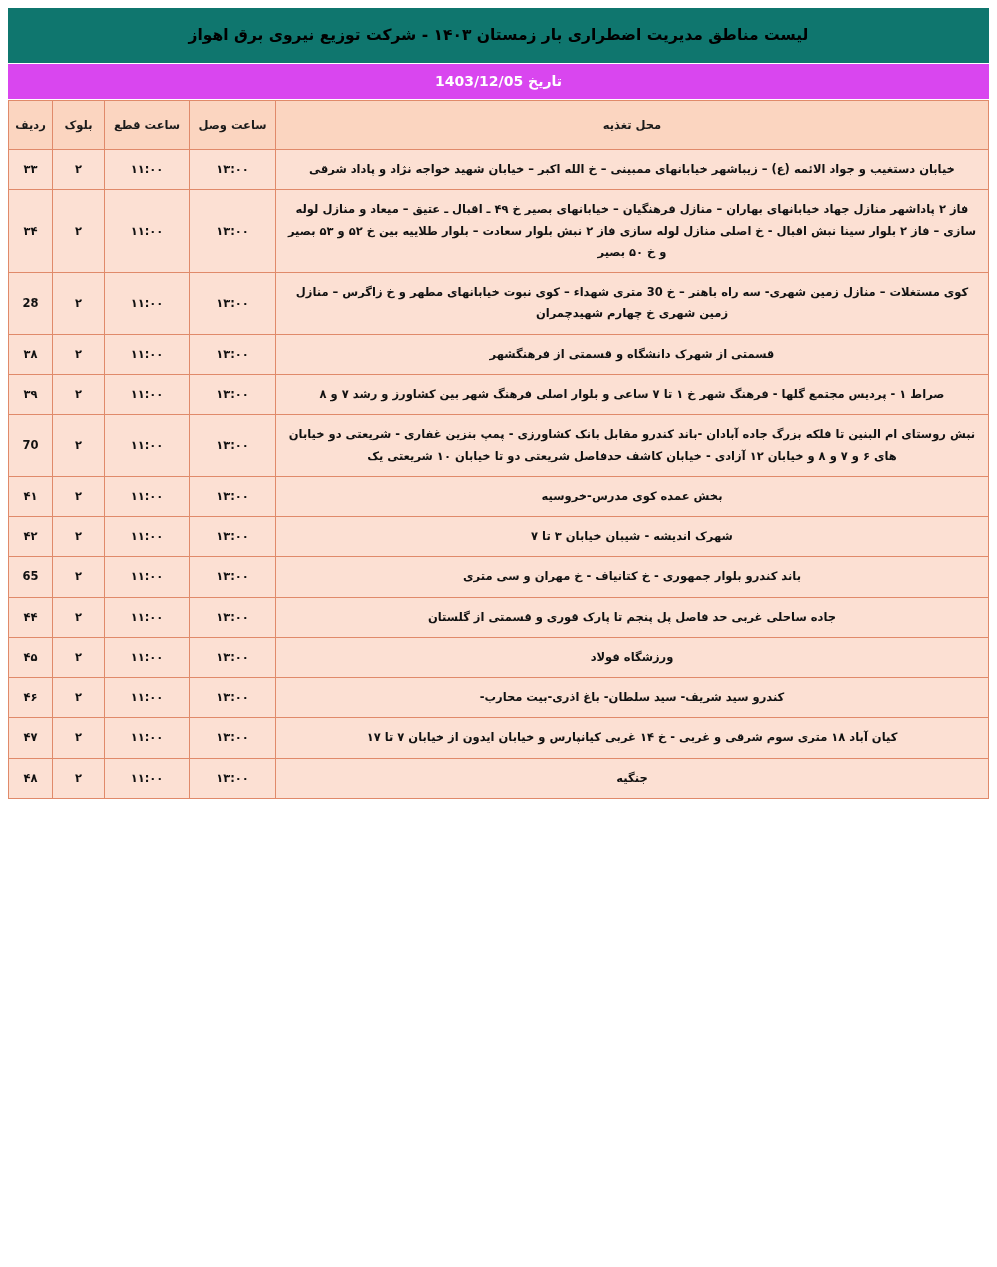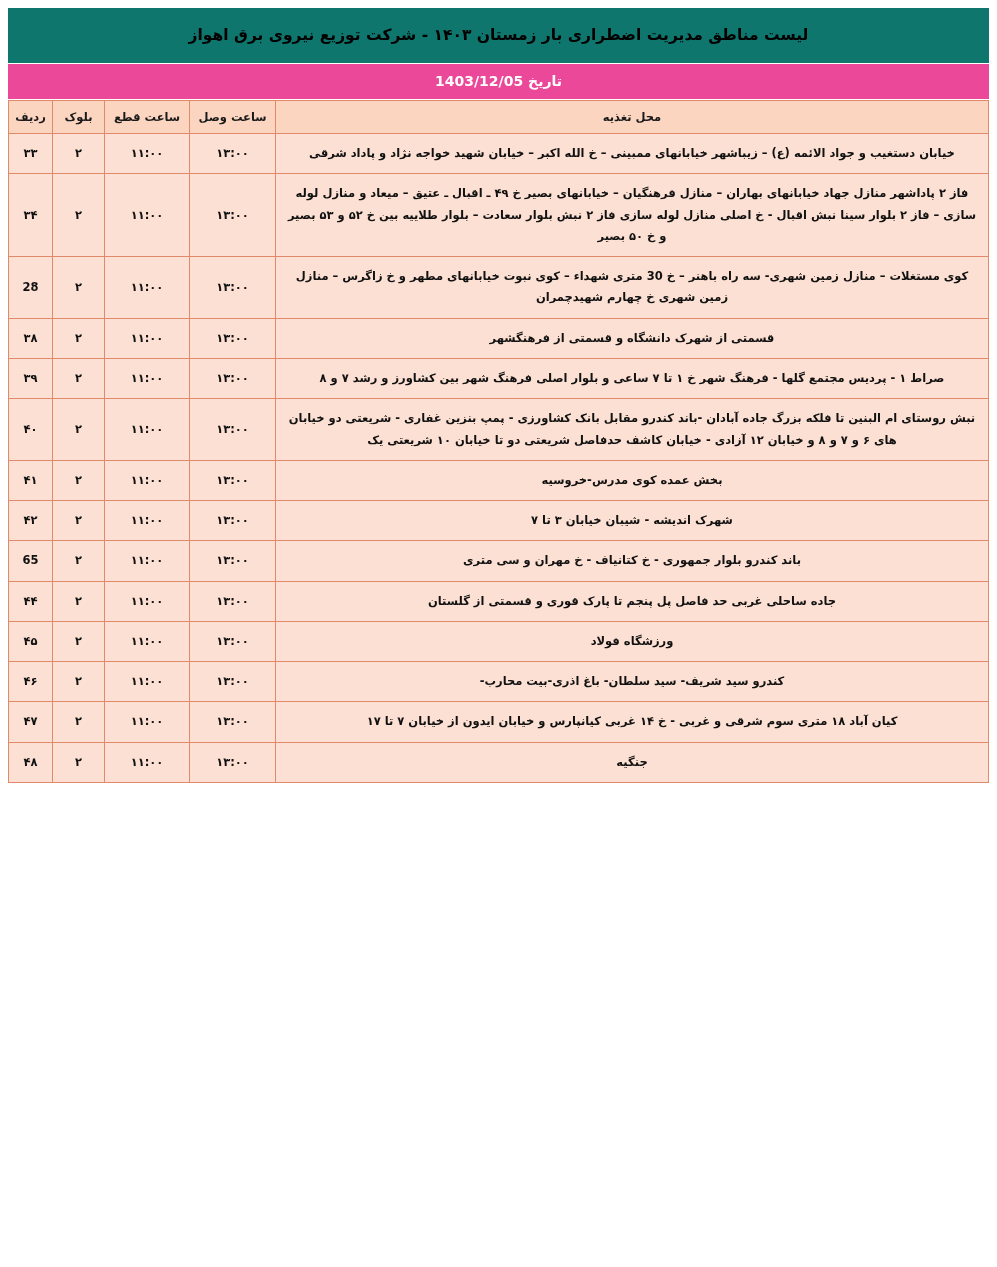--- a/index.html
+++ b/index.html
@@ -22,41 +22,41 @@
     background: #0f766e;
     color: #000000;
     text-align: center;
     font-weight: bold;
     font-size: 15.5px;
     padding: 17px 10px 18px 10px;
     letter-spacing: 0;
     line-height: 1.3;
   }
   .date-bar {
-    background: #ec4899;
+    background: #d946ef;
     color: #ffffff;
     text-align: center;
     font-weight: bold;
     font-size: 14px;
     padding: 9px 10px 10px 10px;
     margin-top: 1px;
   }
   table.sched {
     width: 100%;
     border-collapse: collapse;
     table-layout: fixed;
     margin-top: 1px;
   }
   table.sched th {
     background: #fbd5c0;
     border: 1px solid #e08a6a;
     font-size: 11.5px;
     font-weight: bold;
     color: #1a1a1a;
-    padding: 9px 3px;
+    padding: 17px 3px;
     text-align: center;
   }
   table.sched td {
     border: 1px solid #e08a6a;
     background: #fce0d3;
     font-size: 11.5px;
     color: #111111;
     padding: 9px 7px;
     text-align: center;
     vertical-align: middle;
@@ -138,21 +138,21 @@
           <td class="time">۱۳:۰۰</td>
           <td class="time">۱۱:۰۰</td>
           <td class="block">۲</td>
           <td class="row-num">۳۹</td>
         </tr>
       <tr>
           <td class="place">نبش روستای ام البنین تا فلکه بزرگ جاده آبادان -باند کندرو مقابل بانک کشاورزی - پمپ بنزین غفاری - شریعتی دو خیابان های ۶ و ۷ و ۸ و خیابان ۱۲ آزادی - خیابان کاشف حدفاصل شریعتی دو تا خیابان ۱۰ شریعتی یک</td>
           <td class="time">۱۳:۰۰</td>
           <td class="time">۱۱:۰۰</td>
           <td class="block">۲</td>
-          <td class="row-num">۴۰</td>
+          <td class="row-num">70</td>
         </tr>
       <tr>
           <td class="place">بخش عمده کوی مدرس-خروسیه</td>
           <td class="time">۱۳:۰۰</td>
           <td class="time">۱۱:۰۰</td>
           <td class="block">۲</td>
           <td class="row-num">۴۱</td>
         </tr>
       <tr>
           <td class="place">شهرک اندیشه - شیبان خیابان ۳ تا ۷</td>

